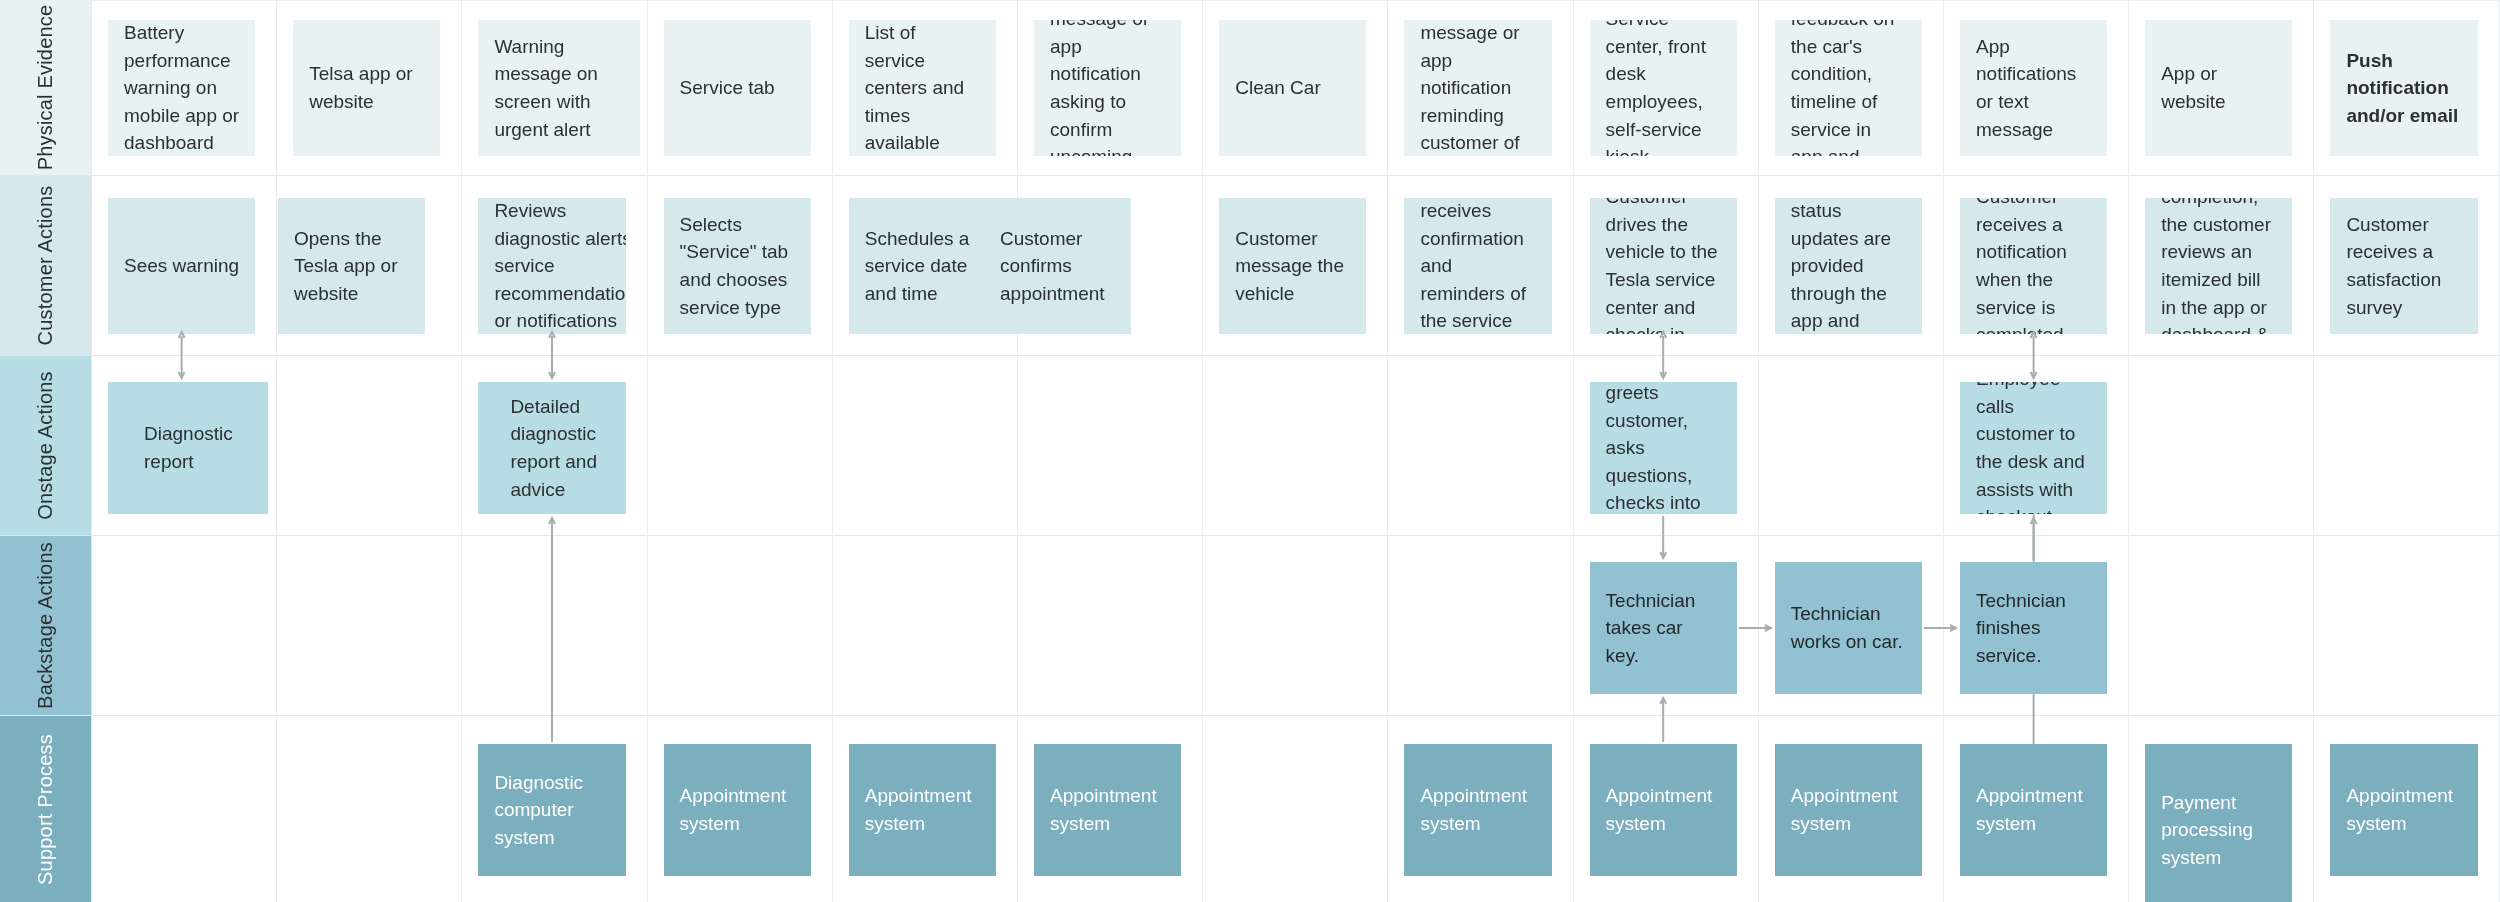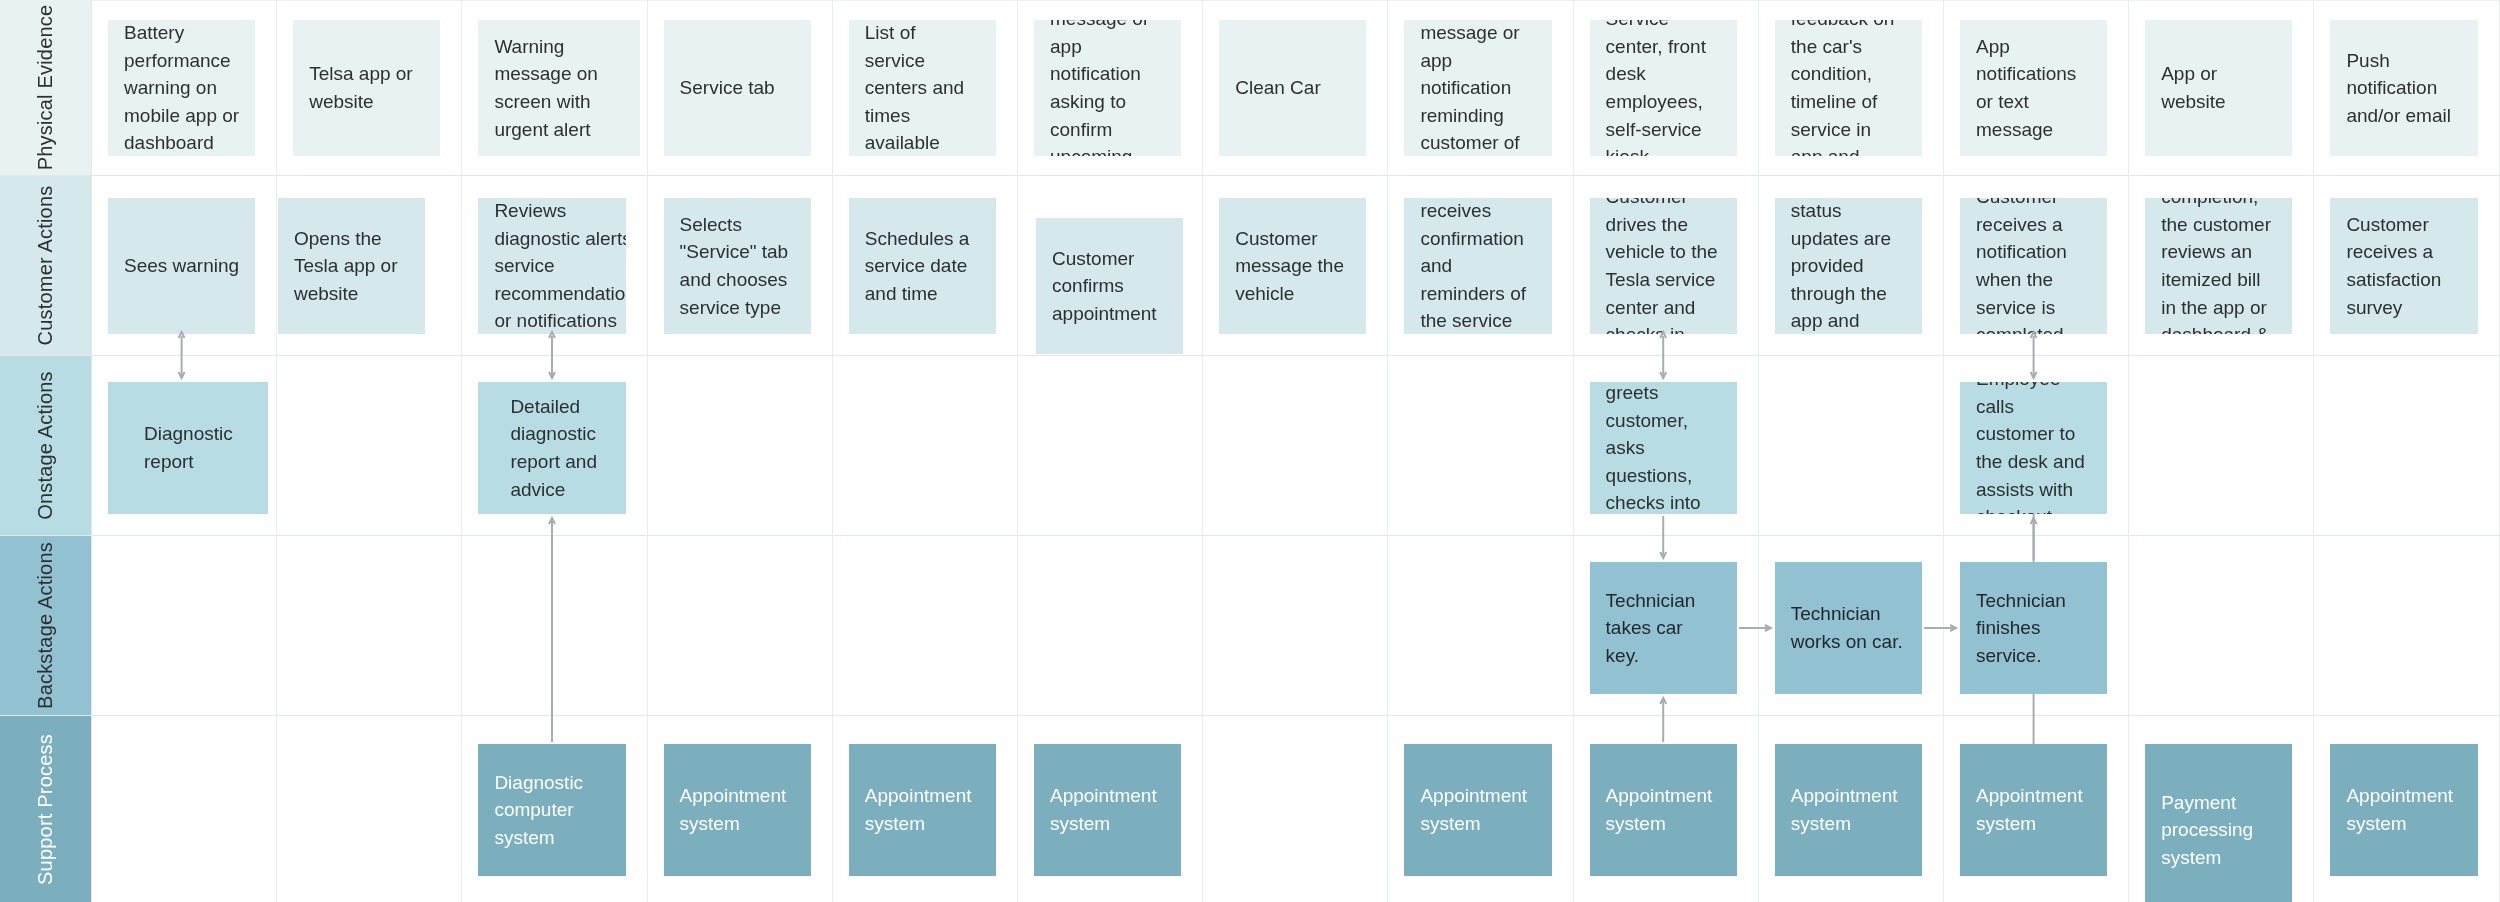--- a/index.html
+++ b/index.html
@@ -135,27 +135,27 @@
       <div class="card pe" style="left: 478.4px; top: 20px; width: 162px; height: 136px;">Warning message on screen with urgent alert</div>
       <div class="card pe" style="left: 663.6px; top: 20px; width: 147.2px; height: 136px;">Service tab</div>
       <div class="card pe" style="left: 848.8px; top: 20px; width: 147.2px; height: 136px;">List of service centers and times available</div>
       <div class="card pe" style="left: 1034px; top: 20px; width: 147.2px; height: 136px;">Text message or app notification asking to confirm upcoming appointment</div>
       <div class="card pe" style="left: 1219.2px; top: 20px; width: 147.2px; height: 136px;">Clean Car</div>
       <div class="card pe" style="left: 1404.4px; top: 20px; width: 147.2px; height: 136px;">Text message or app notification reminding customer of appointment</div>
       <div class="card pe" style="left: 1589.6px; top: 20px; width: 147.2px; height: 136px;">Service center, front desk employees, self-service kiosk</div>
       <div class="card pe" style="left: 1774.8px; top: 20px; width: 147.2px; height: 136px;">Real-time feedback on the car's condition, timeline of service in app and website</div>
       <div class="card pe" style="left: 1960px; top: 20px; width: 147.2px; height: 136px;">App notifications or text message</div>
       <div class="card pe" style="left: 2145.2px; top: 20px; width: 147.2px; height: 136px;">App or website</div>
-      <div class="card pe" style="left: 2330.4px; top: 20px; width: 147.2px; height: 136px;">Push notification and/or email</div>
+      <div class="card pe" style="left: 2330.4px; top: 20px; width: 147.2px; height: 136px; font-weight: bold;">Push notification and/or email</div>
       <div class="card ca" style="left: 108px; top: 198px; width: 147.2px; height: 136px;">Sees warning</div>
       <div class="card ca" style="left: 278px; top: 198px; width: 147.2px; height: 136px;">Opens the Tesla app or website</div>
       <div class="card ca" style="left: 478.4px; top: 198px; width: 147.2px; height: 136px;">Reviews diagnostic alerts, service recommendations, or notifications</div>
       <div class="card ca" style="left: 663.6px; top: 198px; width: 147.2px; height: 136px;">Selects "Service" tab and chooses service type</div>
       <div class="card ca" style="left: 848.8px; top: 198px; width: 147.2px; height: 136px;">Schedules a service date and time</div>
-      <div class="card ca" style="left: 1036px; top: 198px; width: 147.2px; height: 136px; margin-top: 20px;">Customer confirms appointment</div>
+      <div class="card ca" style="left: 984px; top: 198px; width: 147.2px; height: 136px;">Customer confirms appointment</div>
       <div class="card ca" style="left: 1219.2px; top: 198px; width: 147.2px; height: 136px;">Customer message the vehicle</div>
       <div class="card ca" style="left: 1404.4px; top: 198px; width: 147.2px; height: 136px;">Customer receives confirmation and reminders of the service date/time.</div>
       <div class="card ca" style="left: 1589.6px; top: 198px; width: 147.2px; height: 136px;">Customer drives the vehicle to the Tesla service center and checks in.</div>
       <div class="card ca" style="left: 1774.8px; top: 198px; width: 147.2px; height: 136px;">Real-time status updates are provided through the app and dashboard</div>
       <div class="card ca" style="left: 1960px; top: 198px; width: 147.2px; height: 136px;">Customer receives a notification when the service is completed</div>
       <div class="card ca" style="left: 2145.2px; top: 198px; width: 147.2px; height: 136px;">After service completion, the customer reviews an itemized bill in the app or dashboard &amp; pays</div>
       <div class="card ca" style="left: 2330.4px; top: 198px; width: 147.2px; height: 136px;">Customer receives a satisfaction survey</div>
       <div class="card on" style="left: 108px; top: 382px; width: 160px; height: 132px; padding-left: 36px;">Diagnostic report</div>
       <div class="card on" style="left: 478.4px; top: 382px; width: 147.2px; height: 132px; padding-left: 32px;">Detailed diagnostic report and advice</div>
       <div class="card on" style="left: 1589.6px; top: 382px; width: 147.2px; height: 132px;">Employee greets customer, asks questions, checks into the system.</div>

